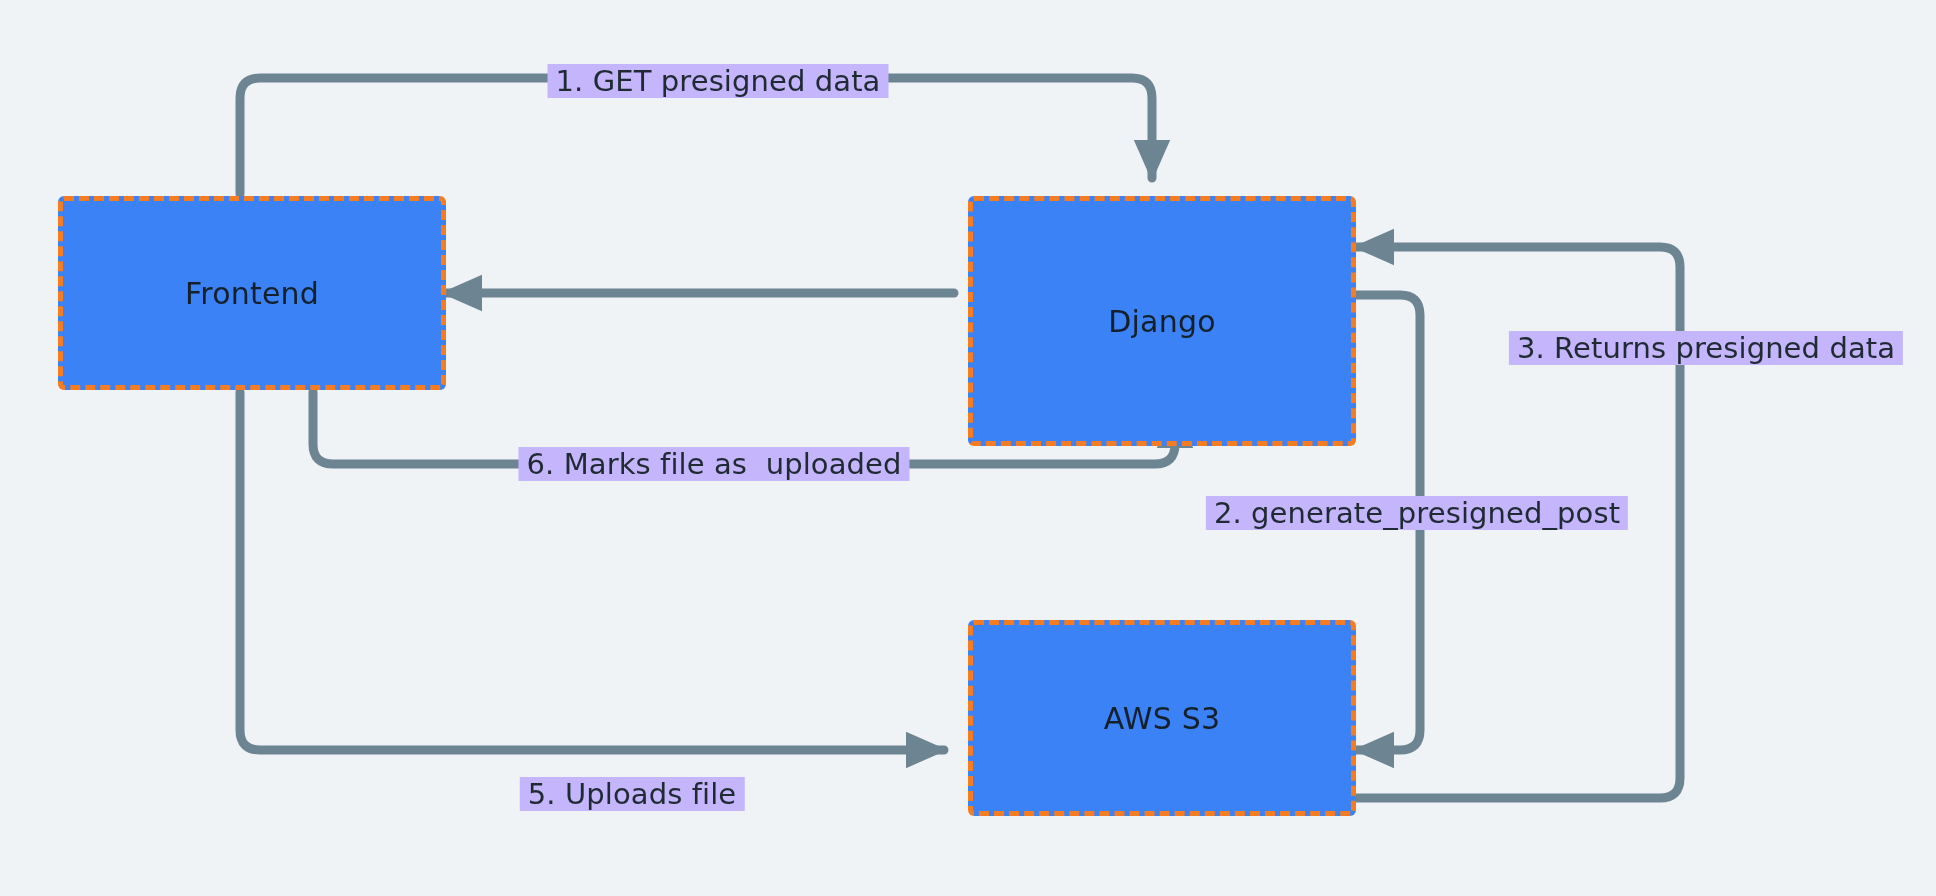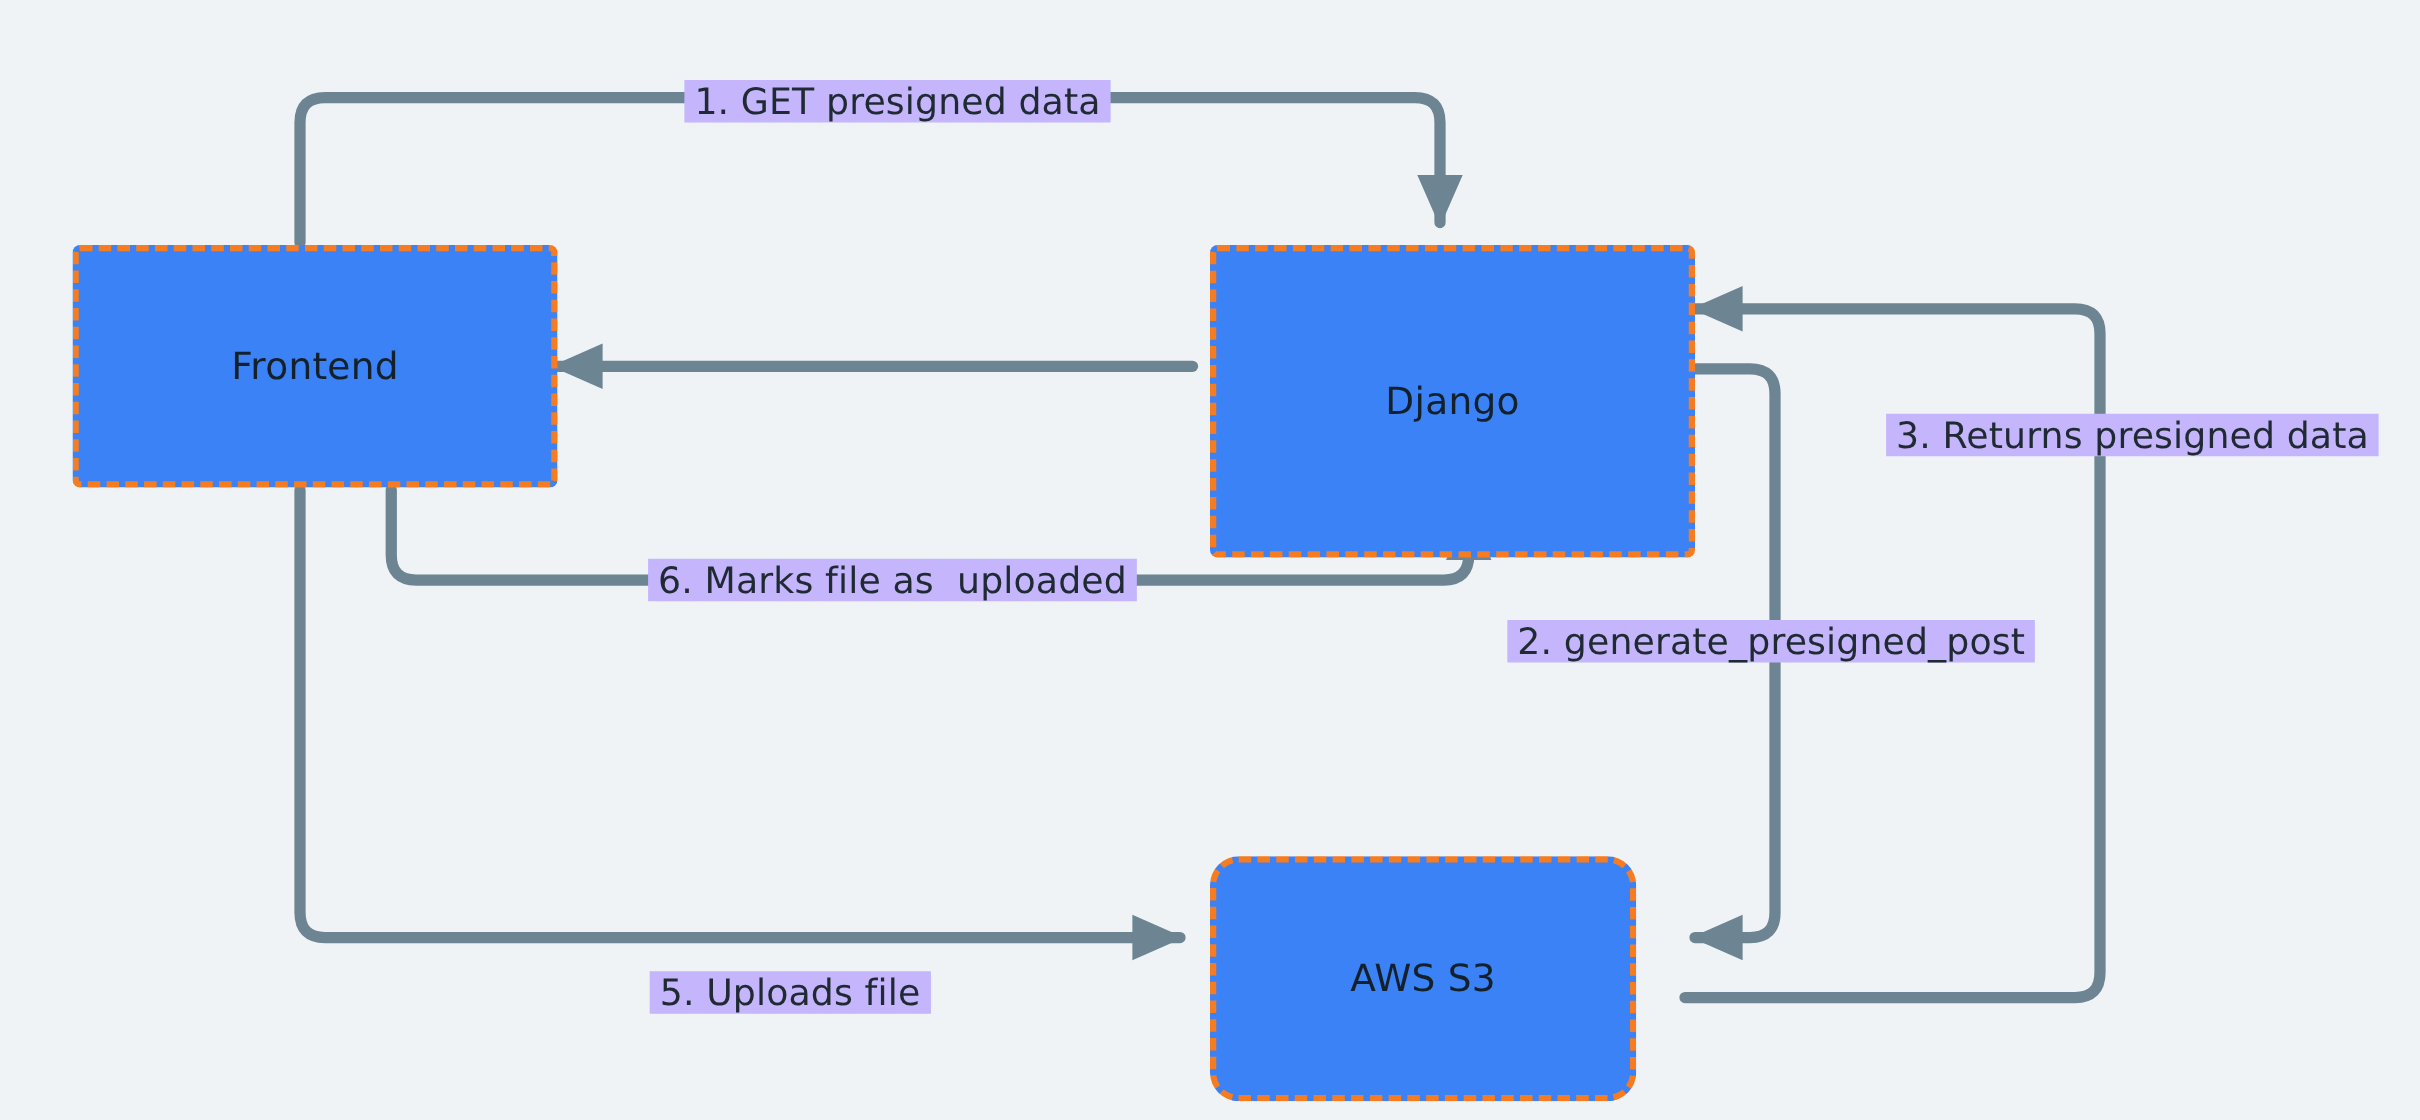--- a/index.html
+++ b/index.html
@@ -43,21 +43,21 @@
     font-family: "DejaVu Sans", sans-serif;
     white-space: pre;
     background: #c4b5fd;
     line-height: 34px;
     padding: 0 8px;
     transform: translate(-50%, -50%);
     letter-spacing: 0.1px;
   }
   #node-frontend { left: 46px;  top: 196px; width: 388px; height: 194px; }
   #node-django   { left: 956px; top: 196px; width: 388px; height: 250px; }
-  #node-awss3    { left: 956px; top: 685px; width: 341px; height: 196px; border-radius: 23px; }
+  #node-awss3    { left: 956px; top: 620px; width: 388px; height: 196px; }
 
   #lbl-1 { left: 718px;  top: 81px;  }
   #lbl-4 { left: 714px;  top: 297px; }
   #lbl-3 { left: 1694px; top: 348px; margin-left: 12px; }
   #lbl-6 { left: 714px;  top: 464px; }
   #lbl-2 { left: 1417px; top: 513px; }
   #lbl-5 { left: 632px;  top: 750px; margin-top: 44px; }
 </style>
 </head>
 <body>

